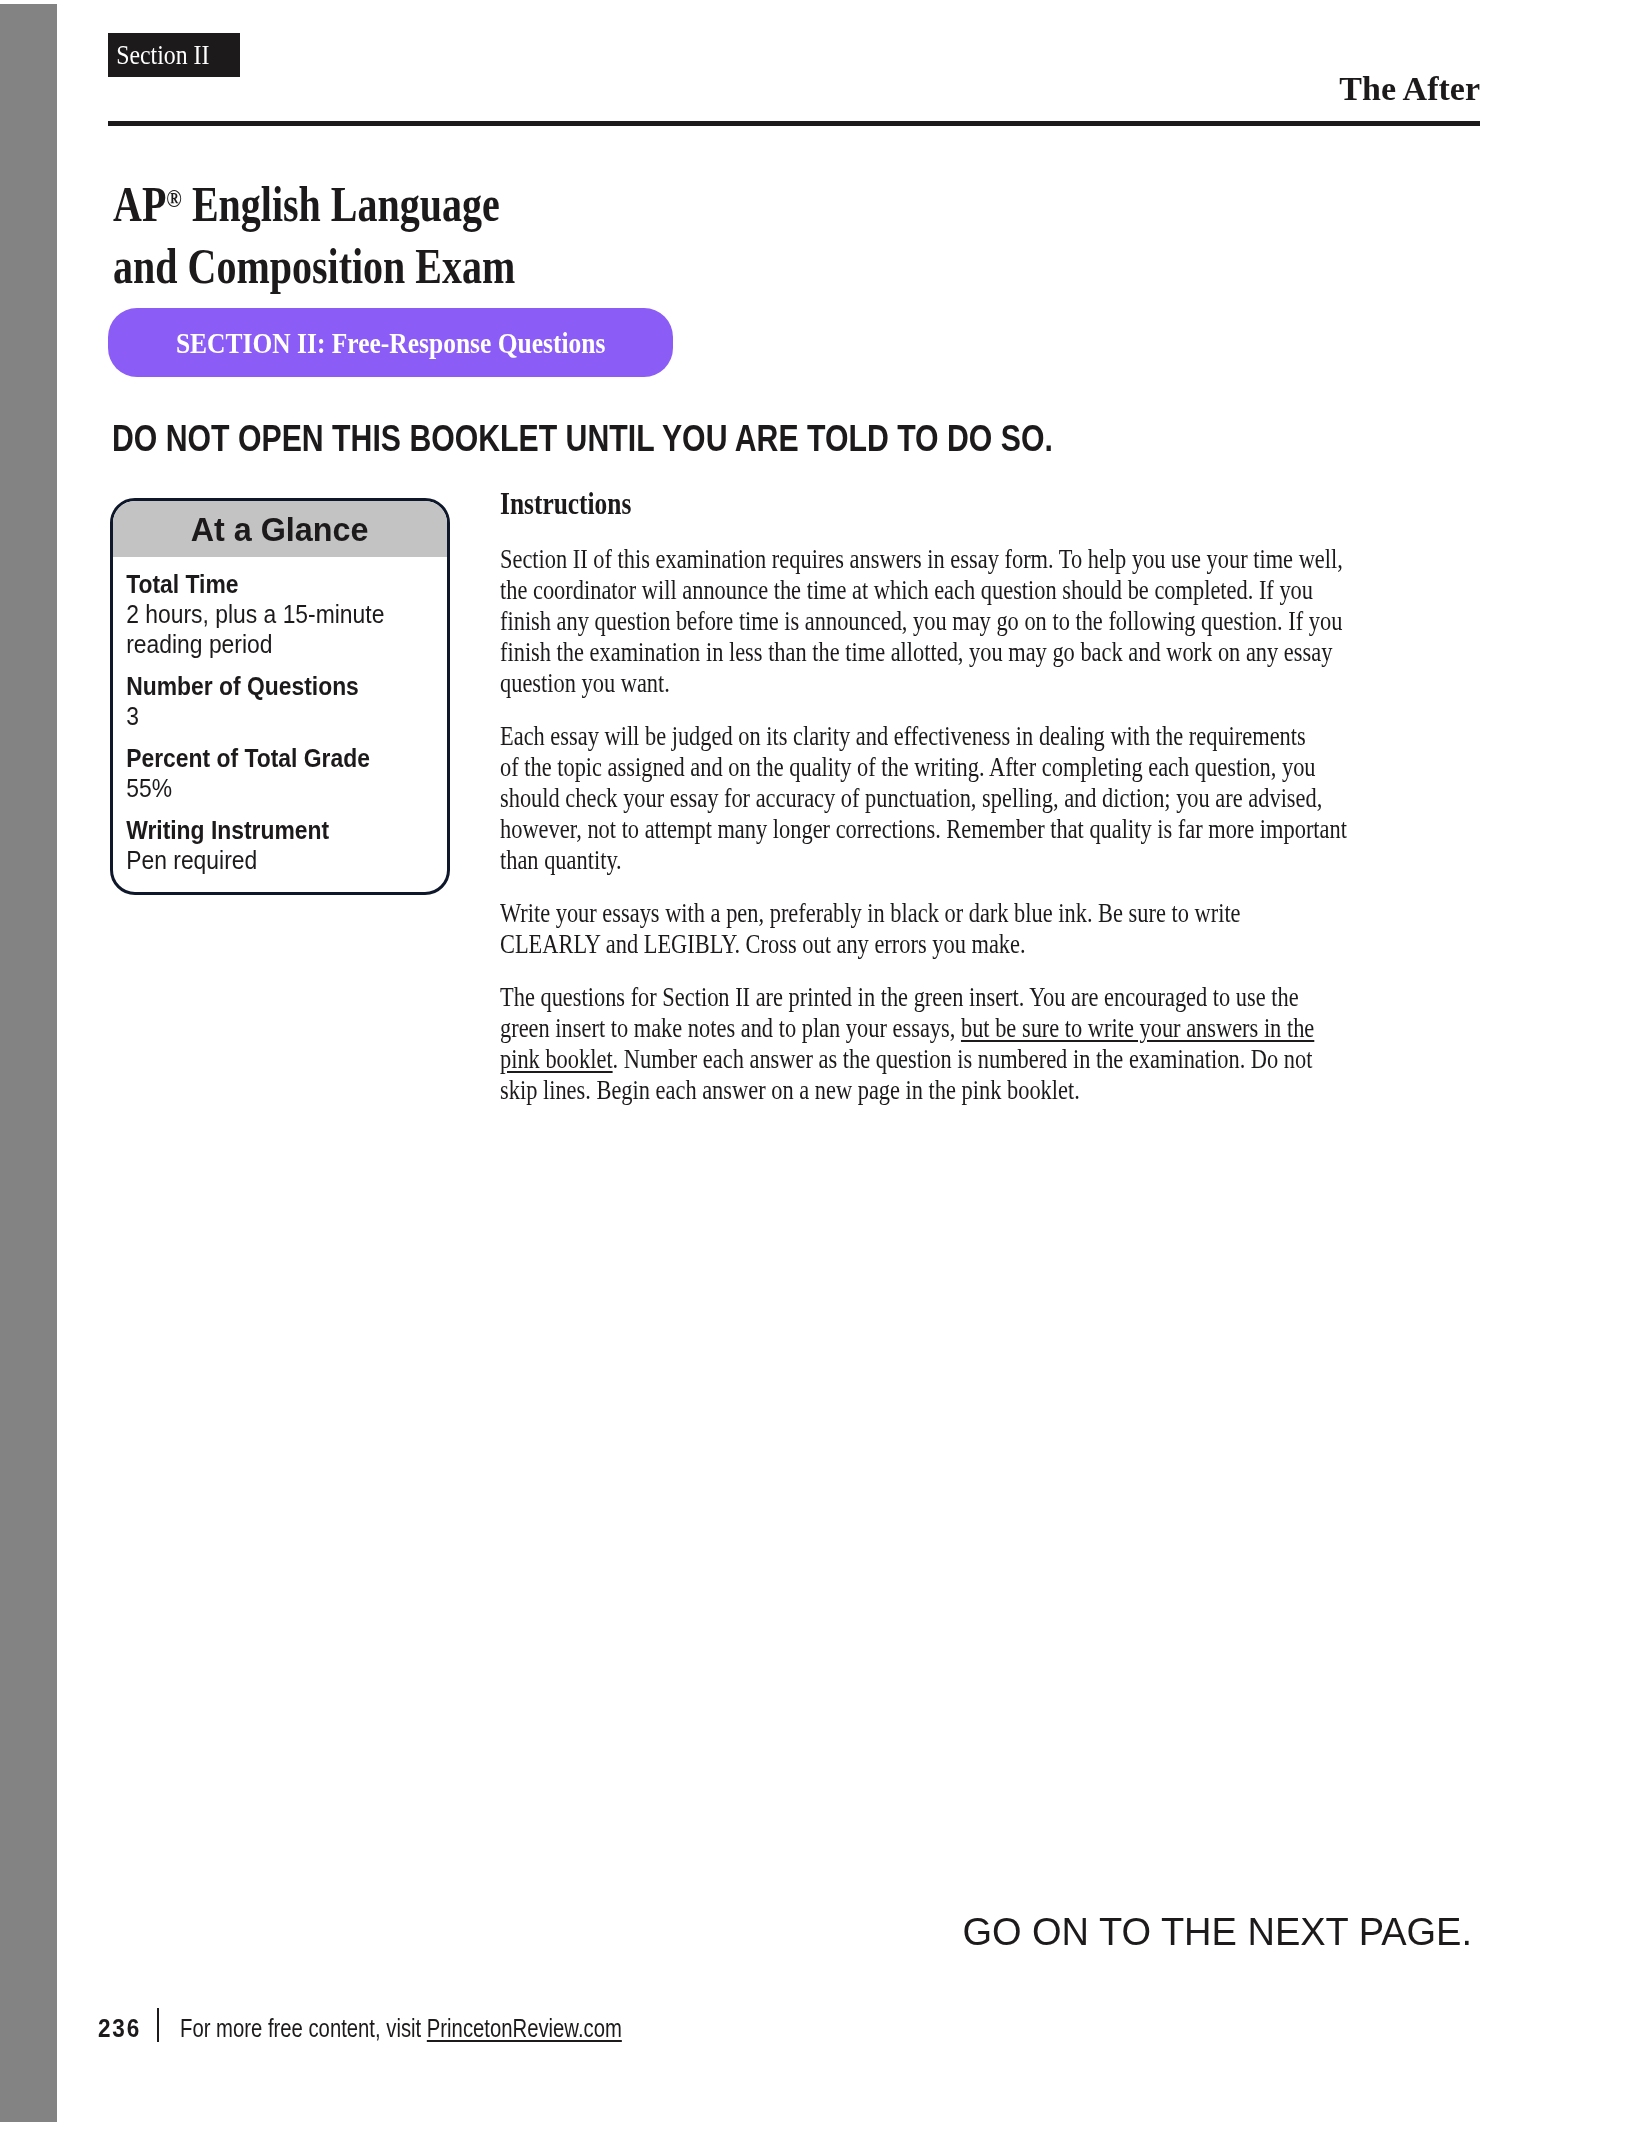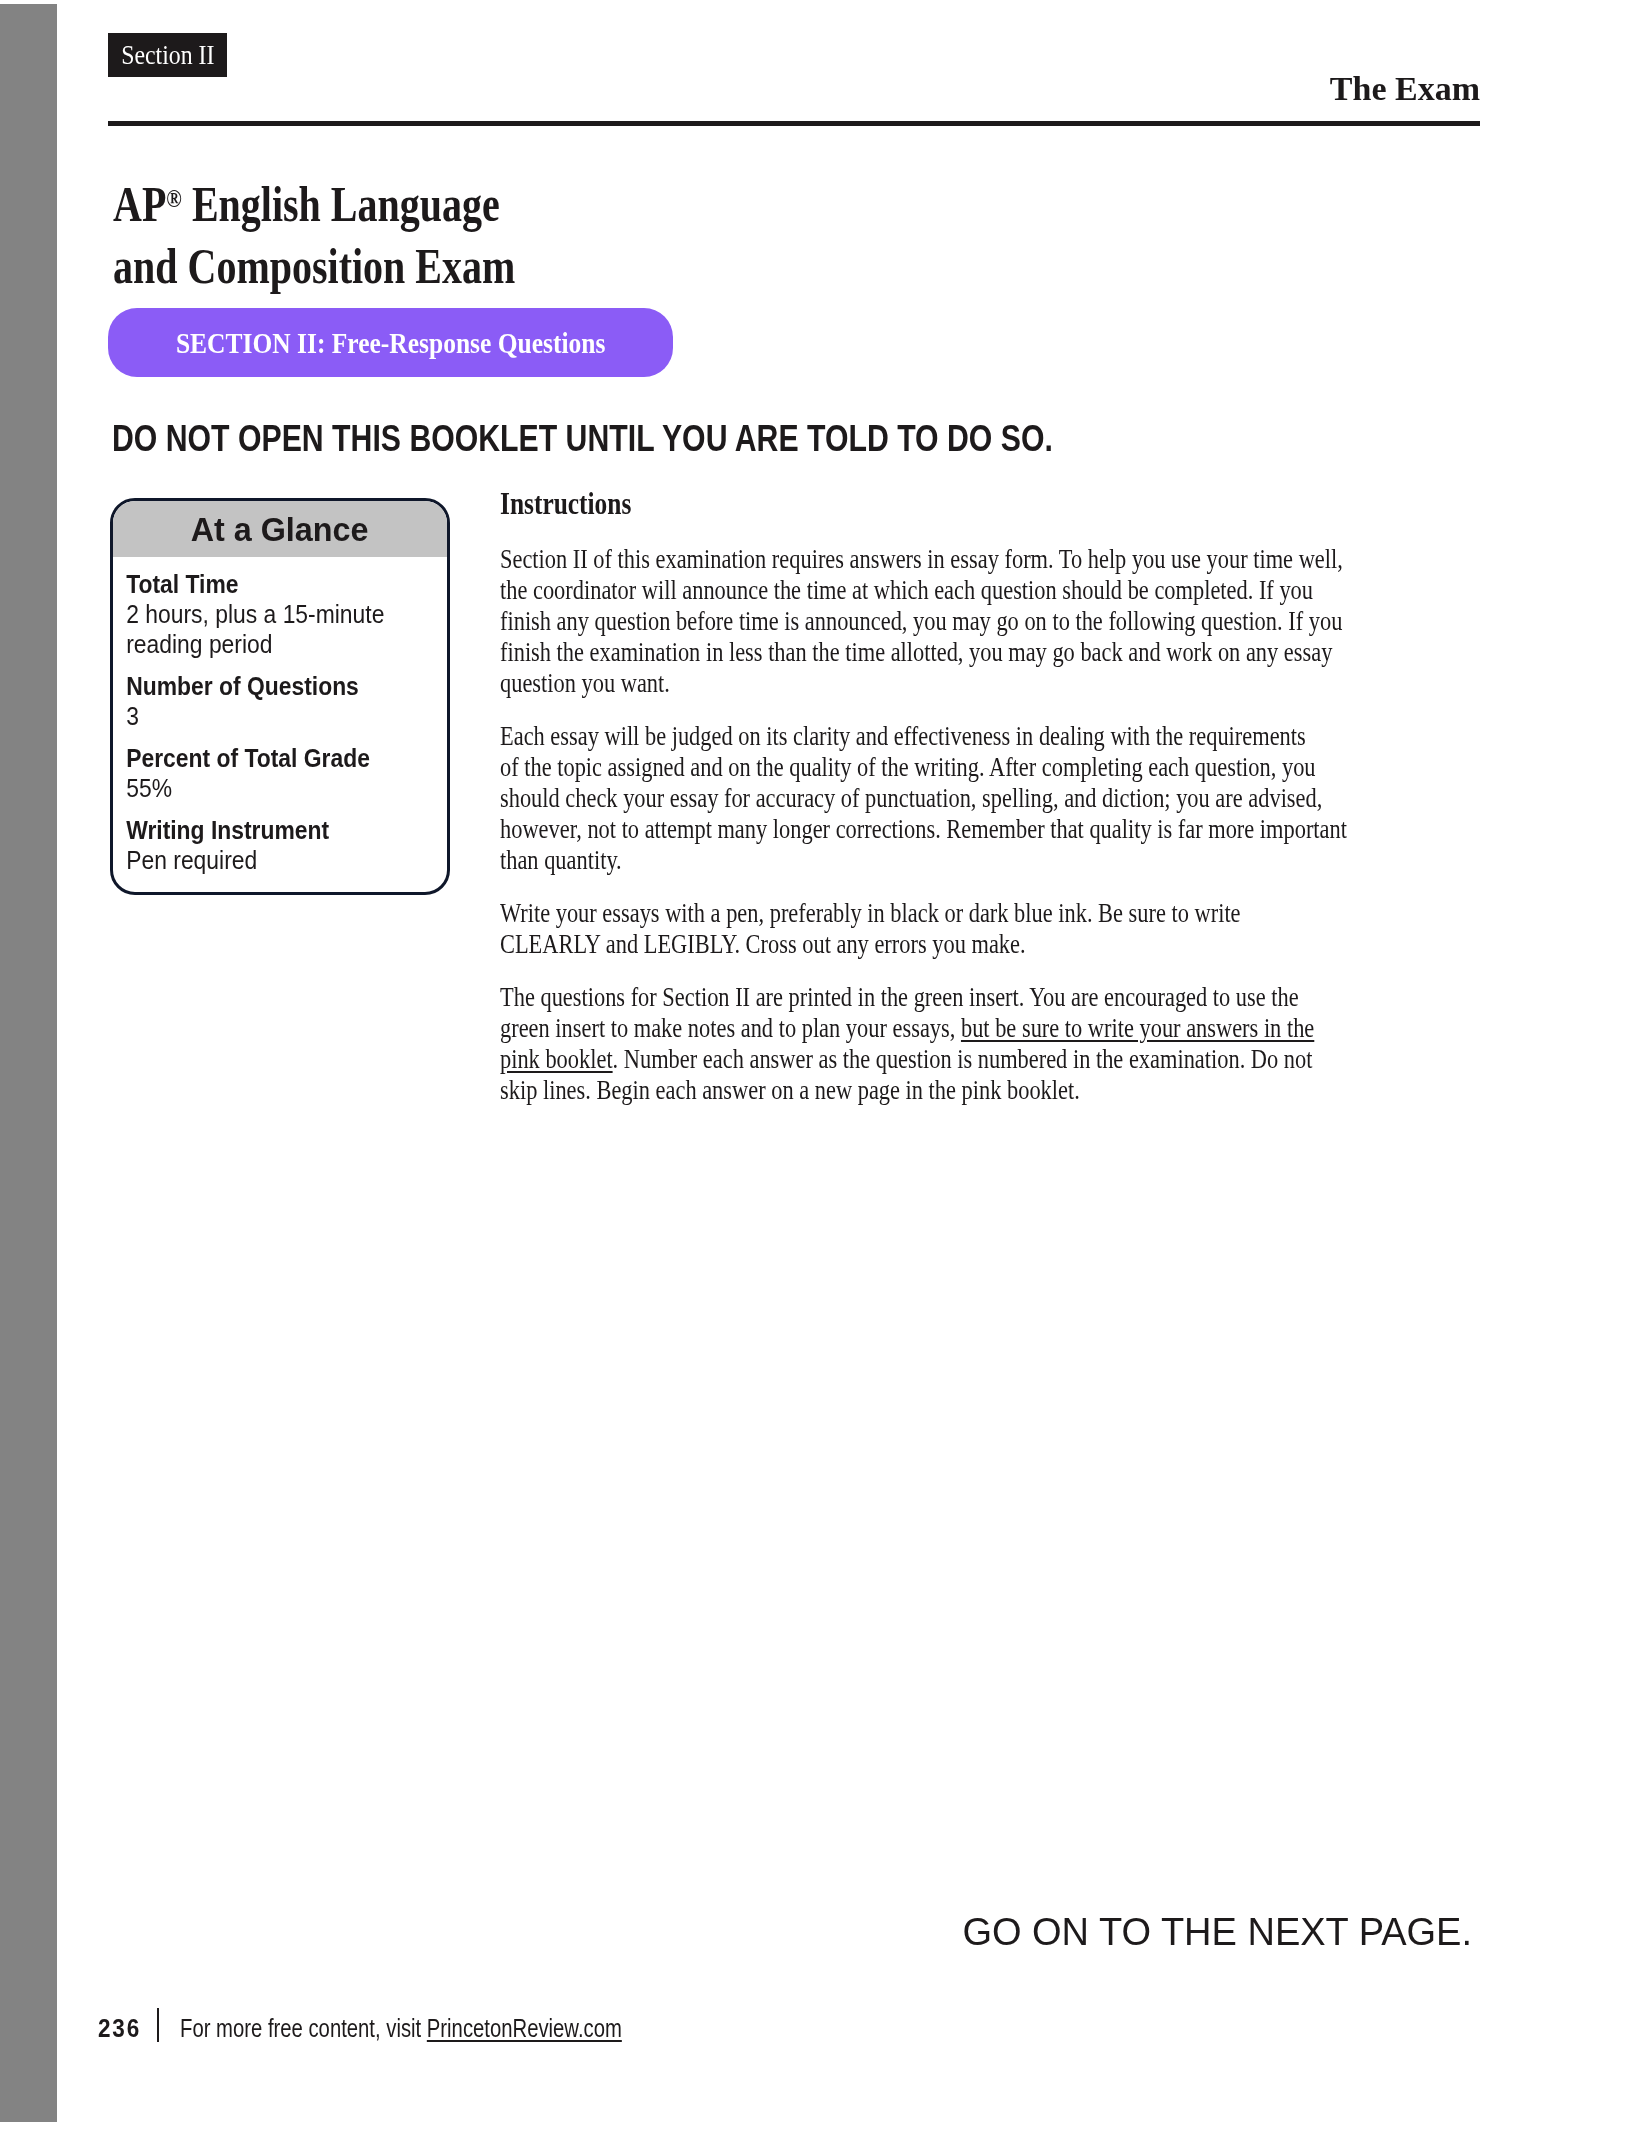--- a/index.html
+++ b/index.html
@@ -4,22 +4,22 @@
 <style>
   html,body{margin:0;padding:0;background:#ffffff;}
   #page{position:relative;width:1640px;height:2129px;background:#ffffff;overflow:hidden;
         font-family:"Liberation Serif","DejaVu Serif",serif;color:#1d1a1b;}
 
   .serif{font-family:"Liberation Serif","DejaVu Serif",serif;}
   .sans{font-family:"Liberation Sans","DejaVu Sans",sans-serif;}
 
   #sidebar{position:absolute;left:0;top:4px;width:57px;height:2118px;background:#838383;}
 
-  #section-tab{position:absolute;left:108px;top:33px;width:119px;height:44px;background:#1d1a1b;
-               display:flex;align-items:center;justify-content:center;}
+  #section-tab{position:absolute;left:108px;top:33px;width:132px;height:44px;background:#1d1a1b;
+               display:flex;align-items:center;justify-content:flex-start;}
   #section-tab span{color:#ffffff;font-size:28px;white-space:nowrap;transform:scaleX(.85);}
 
   #running-head{position:absolute;right:160px;top:70px;font-size:34px;font-weight:bold;white-space:nowrap;}
 
   #top-rule{position:absolute;left:108px;top:121px;width:1372px;height:5px;background:#1d1a1b;}
 
   #title{position:absolute;left:113px;top:168px;font-weight:bold;font-size:50px;line-height:62px;
          transform:scaleX(.8);transform-origin:0 0;white-space:nowrap;}
   #title .sup{font-size:52%;vertical-align:0.55em;}
 
@@ -58,21 +58,21 @@
 <body>
 
 <div id="page">
 
   <div id="sidebar"></div>
 
   <div id="section-tab" class="serif">
     <span>Section II</span>
   </div>
 
-  <div id="running-head" class="serif">The Exam</div>
+  <div id="running-head" class="serif">The After</div>
 
   <div id="top-rule"></div>
 
   <div id="title" class="serif">
     <div><span>AP</span><span class="sup">®</span><span> English Language</span></div>
     <div>and Composition Exam</div>
   </div>
 
   <div id="banner" class="serif">
     <span>SECTION II: Free-Response Questions</span>

